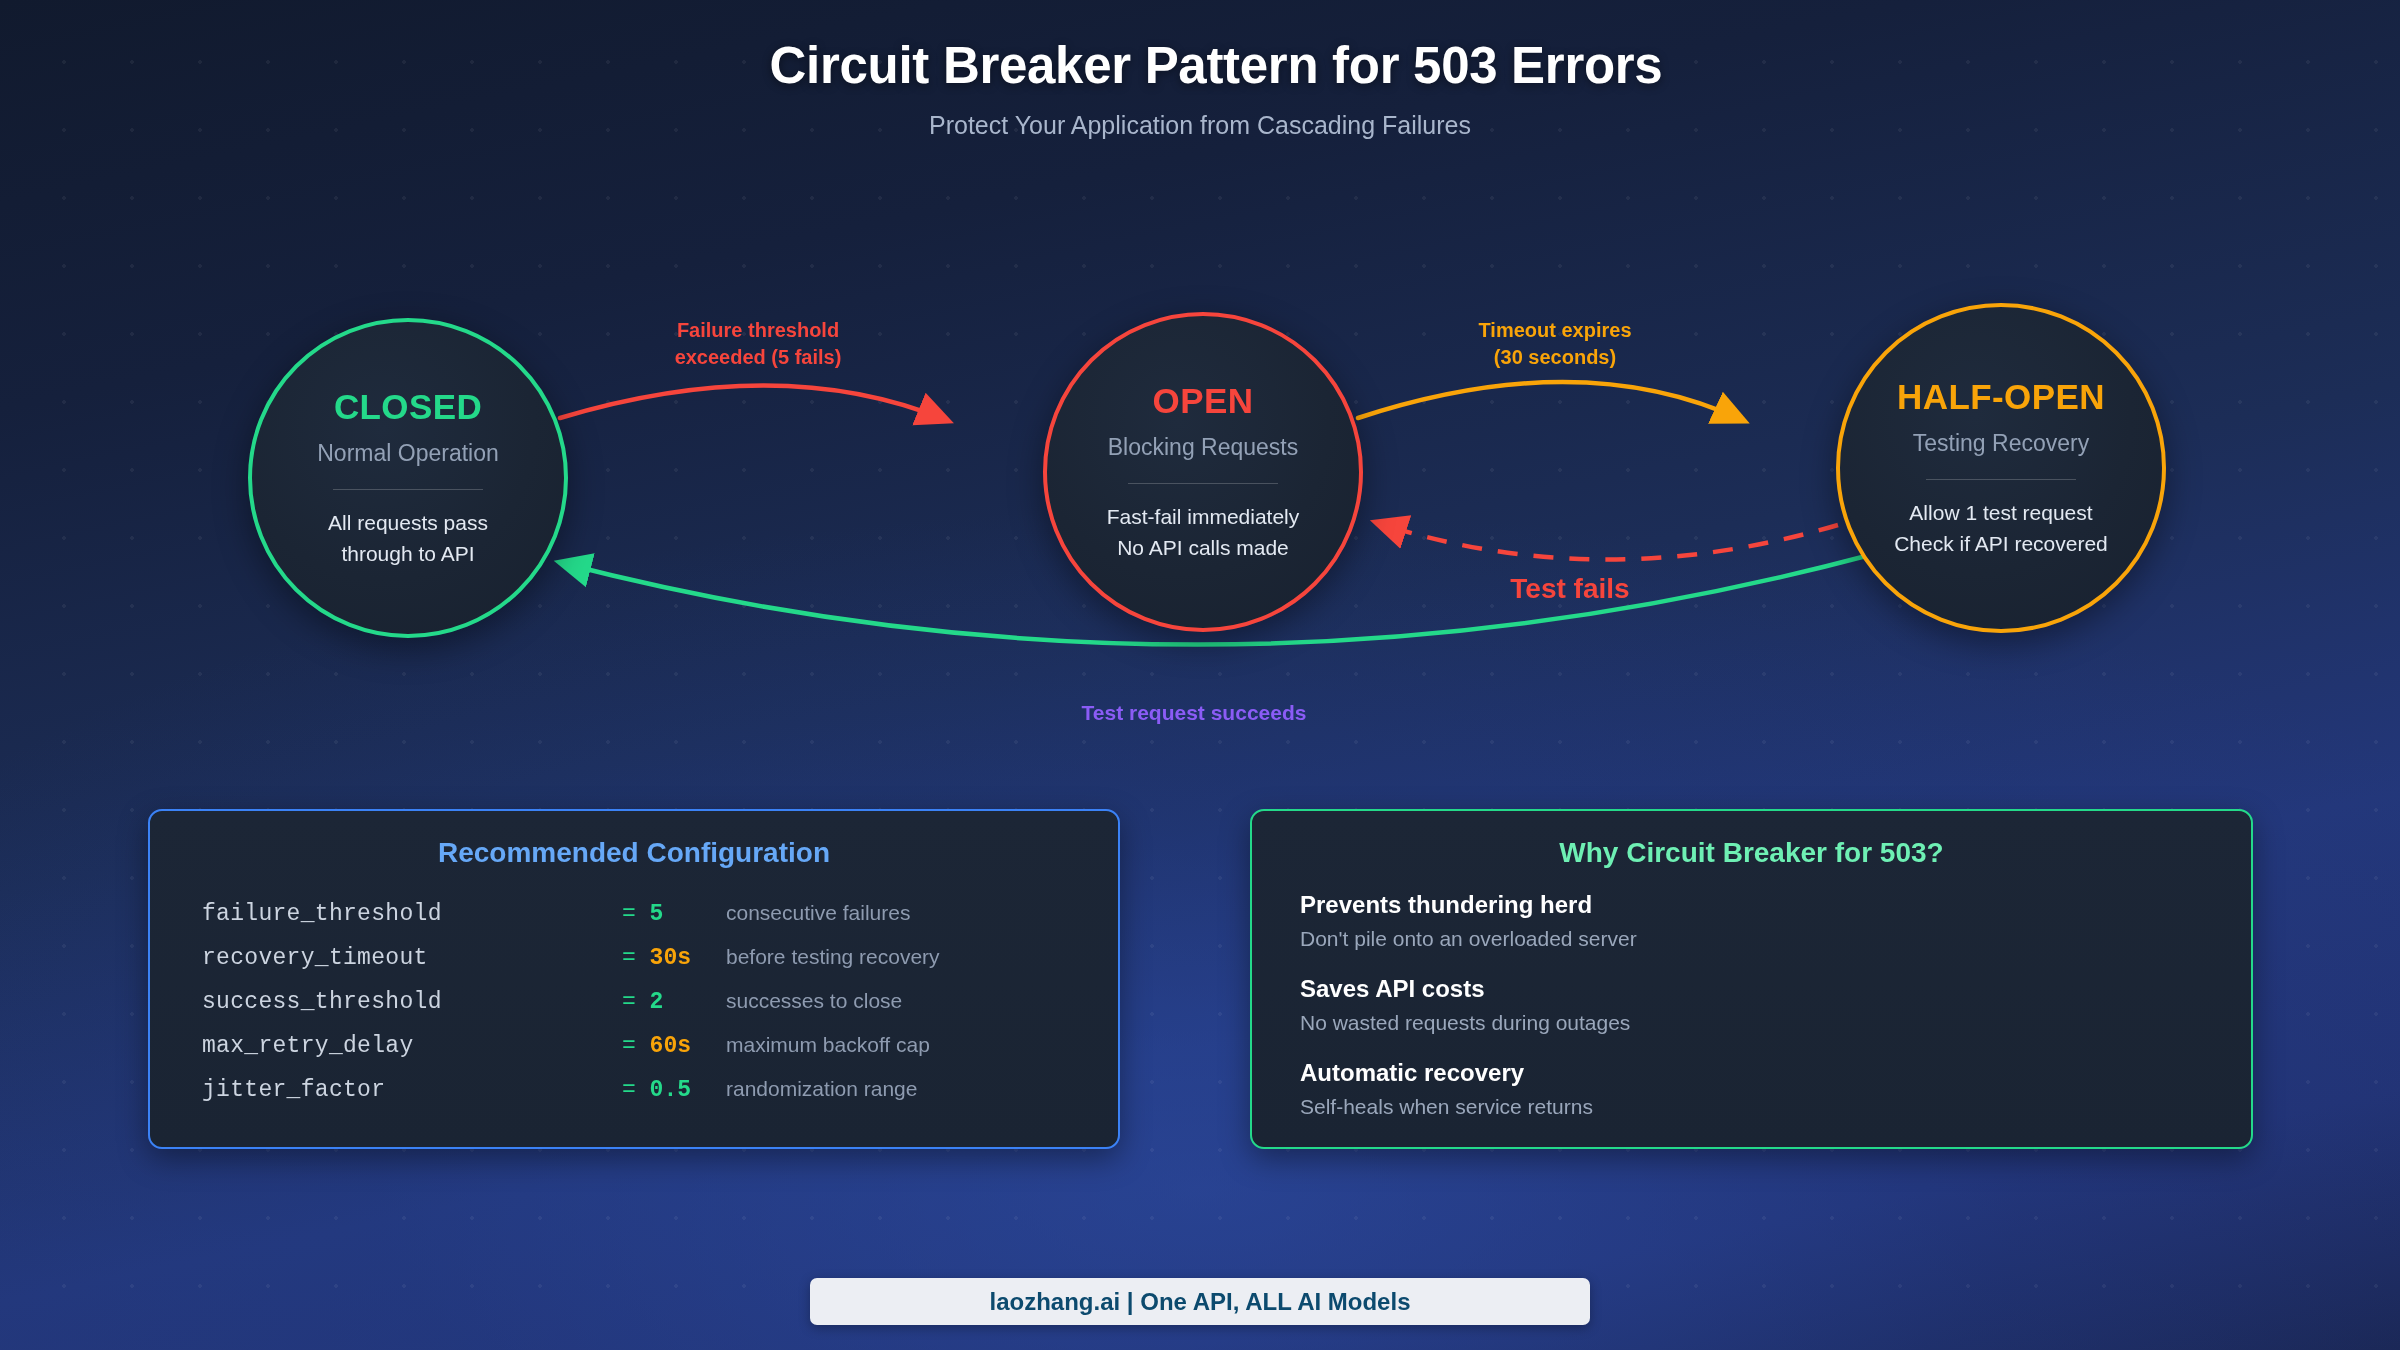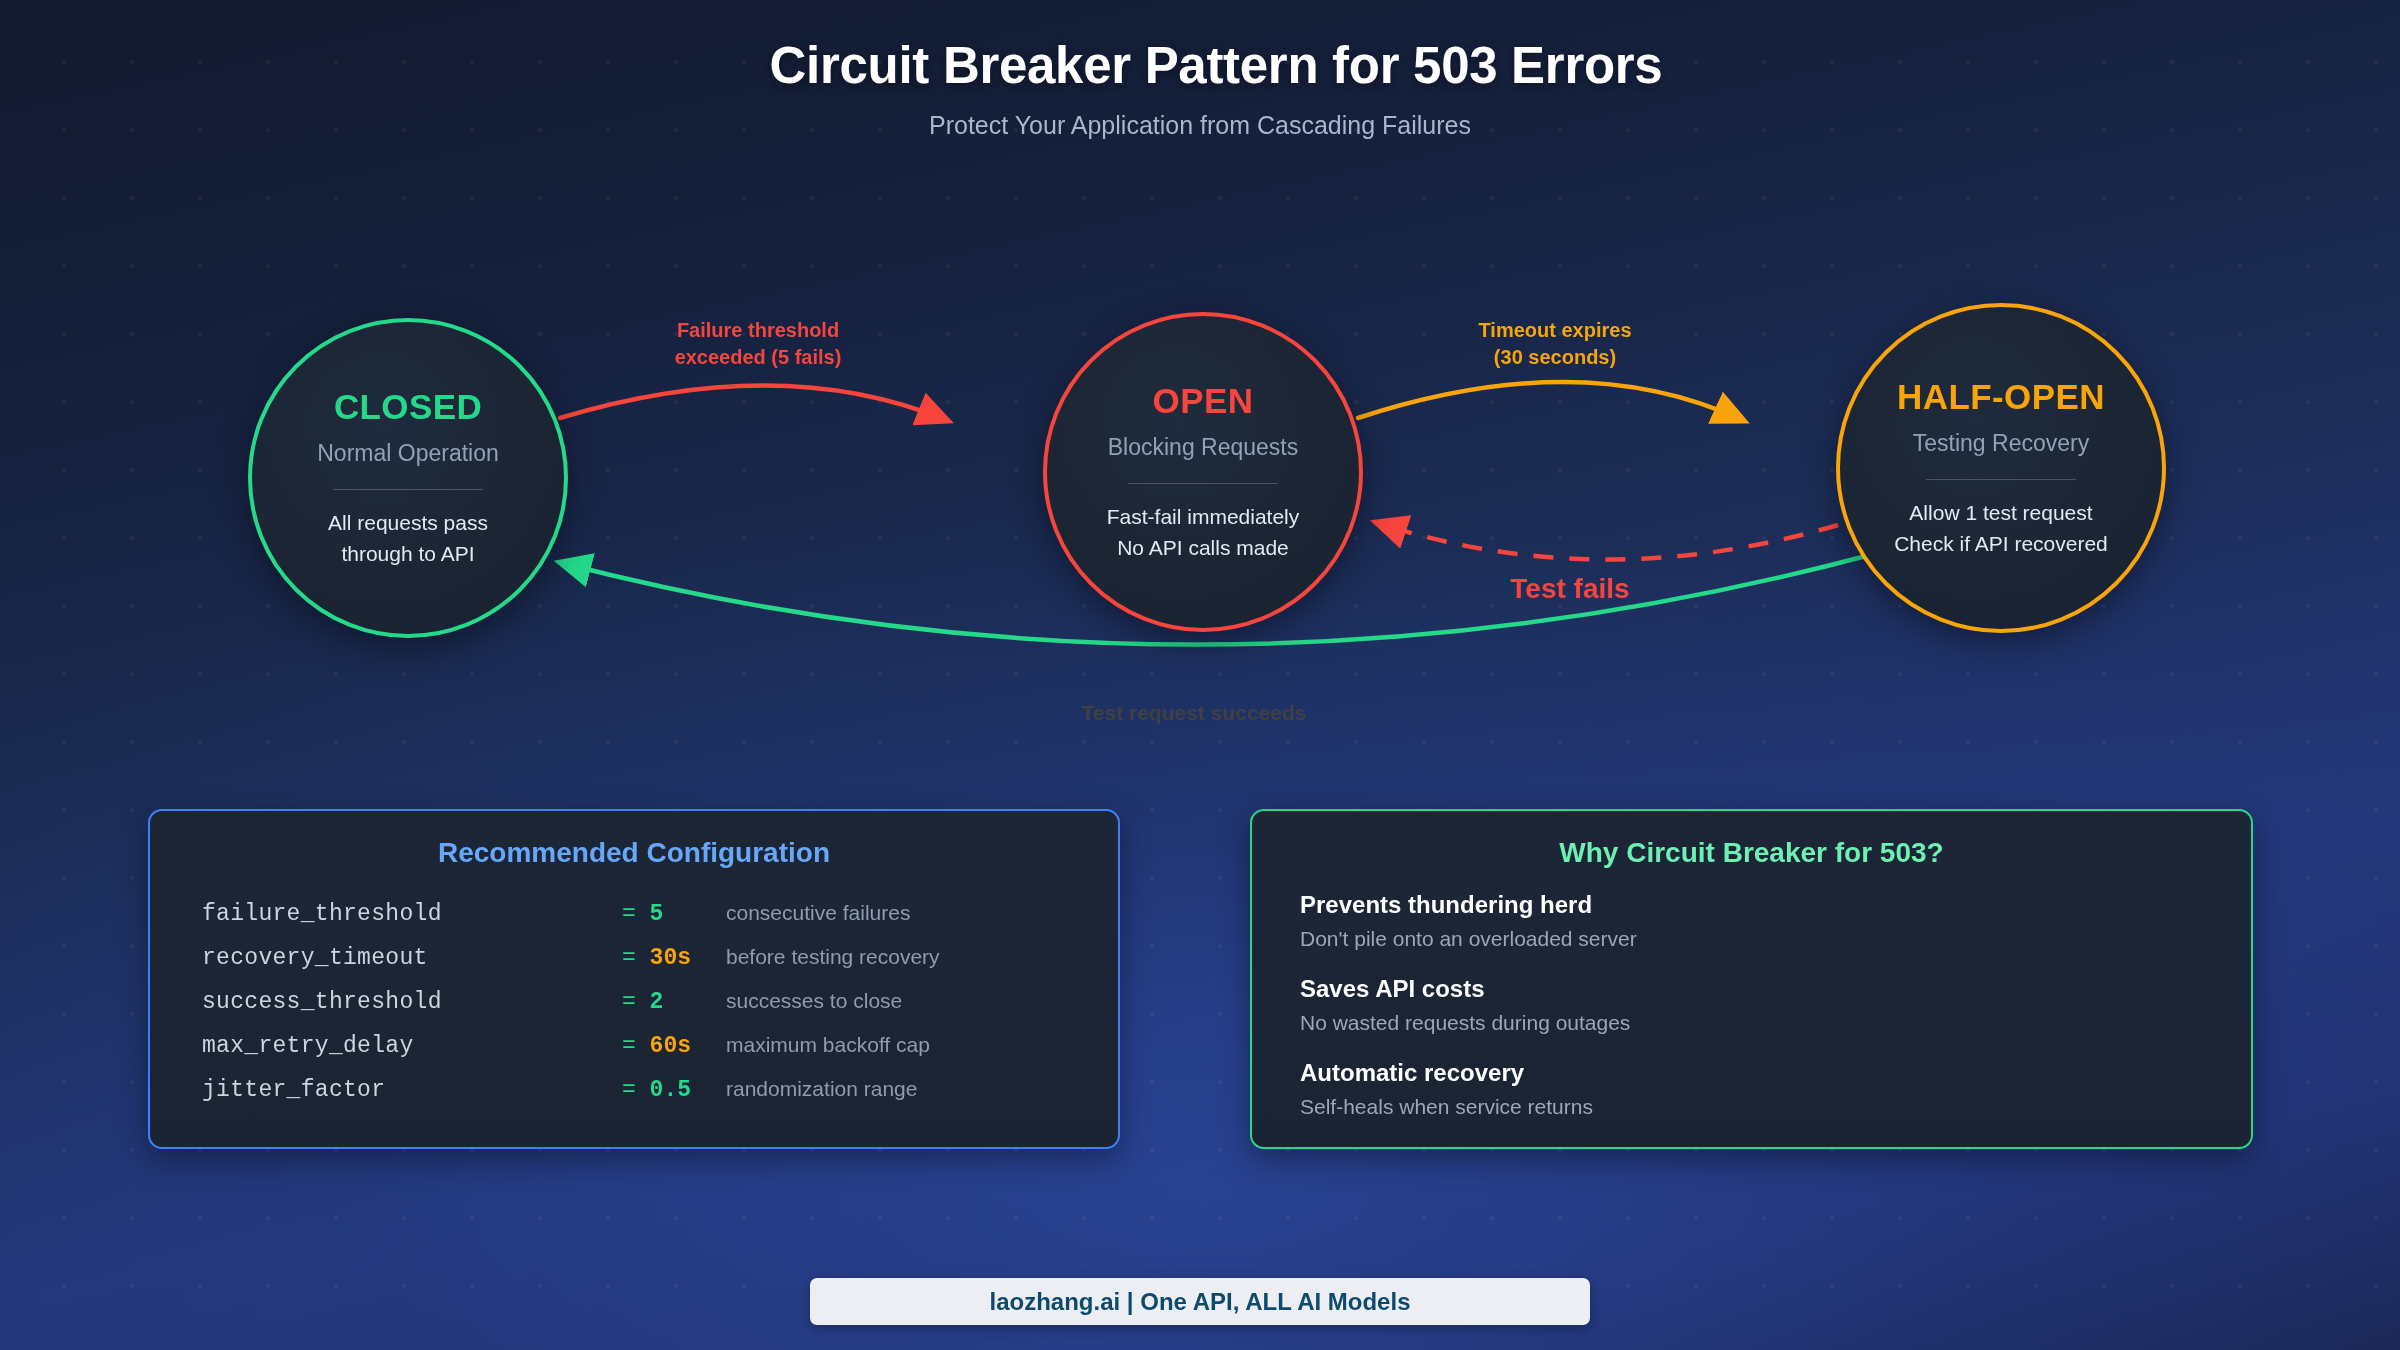--- a/index.html
+++ b/index.html
@@ -51,21 +51,21 @@
   #st-half .nm { color:#f9a409; }
 
   
   #arrows { position:absolute; inset:0; pointer-events:none; }
 
   
   .alabel { position:absolute; text-align:center; font-weight:bold; line-height:1.33; }
   #lbl-fail { left:593px; top:317px; width:330px; font-size:20px; color:#f6453c; }
   #lbl-timeout { left:1395px; top:317px; width:320px; font-size:20px; color:#f9a409; }
   #lbl-testfail { left:1470px; top:570px; width:200px; font-size:28px; color:#f6453c; }
-  #lbl-succeed { left:984px; top:699px; width:420px; font-size:21px; color:#404040; }
+  #lbl-succeed { left:984px; top:699px; width:420px; font-size:21px; color:#8b5cf6; }
 
   
   .panel {
     position:absolute; border-radius:14px;
     background: linear-gradient(180deg,#1c2636 0%, #1a2433 100%);
     box-shadow: 0 10px 30px rgba(0,0,0,0.38);
   }
   .panel h2 { text-align:center; font-size:28px; font-weight:bold; }
   #panel-config { left:148px; top:809px; width:972px; height:340px; border:2px solid #3b82f6; padding:26px 52px 0; }
   #panel-config h2 { color:#66a8f7; }

